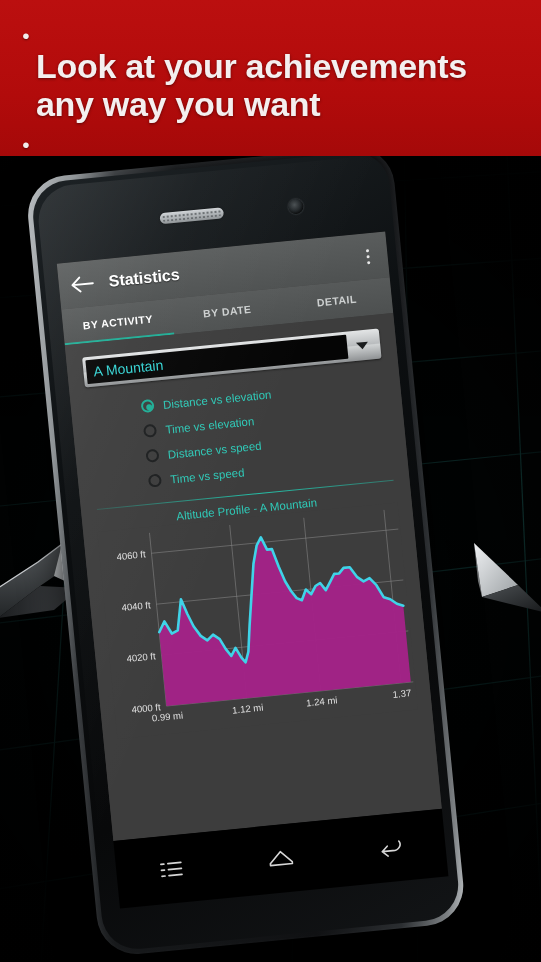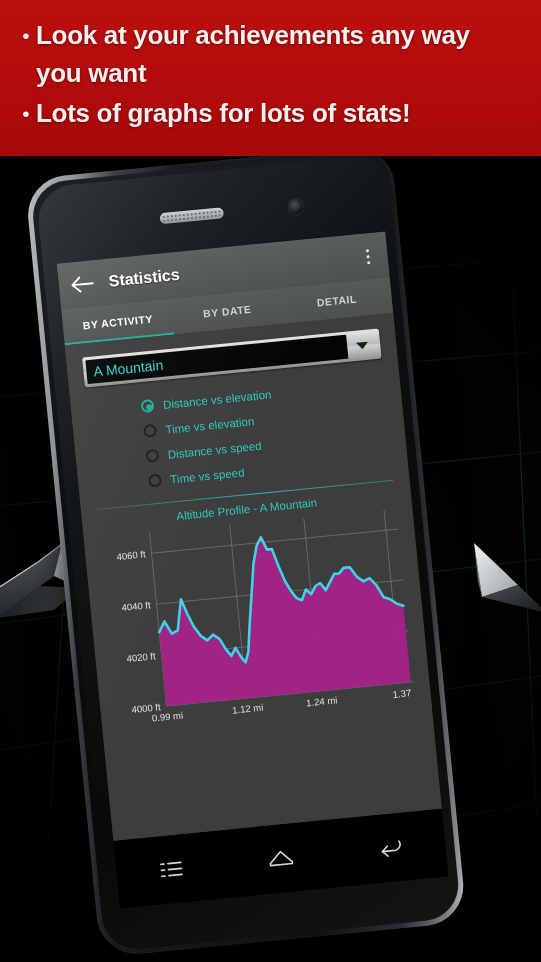--- a/index.html
+++ b/index.html
@@ -18,22 +18,22 @@
     background-image: linear-gradient(180deg,#bb0f0f 0%, #b20b0b 60%, #a50909 100%);
     padding: 16px 20px 0 16px;
     z-index: 40;
   }
   .bullet-row { display: flex; align-items: flex-start; margin-bottom: 2px; }
   .bullet-dot {
     color: #f2eded; font-size: 21px; line-height: 40px; width: 20px;
     flex: 0 0 20px; text-align: center; text-shadow: 0 1px 2px rgba(0,0,0,.45);
   }
   .bullet-text {
-    color: #f4efef; font-size: 26px; font-weight: bold; line-height: 38px;
-    letter-spacing: -0.3px; text-shadow: 0 1px 3px rgba(0,0,0,.45);
+    color: #f4efef; font-size: 34px; font-weight: bold; line-height: 38px;
+    letter-spacing: -0.3px; text-shadow: 0 1px 3px rgba(0,0,0,.45); margin-top: 31px;
   }
 
   
   .bg {
     position: absolute; left: 0; top: 150px; width: 541px; height: 812px;
     background: #020404;
     overflow: hidden;
   }
   .bg-grid { position: absolute; inset: 0; }
   .bg-vignette {
@@ -372,17 +372,16 @@
     </div>
   </div>
 
   <div class="banner">
     <div class="bullet-row">
       <span class="bullet-dot">•</span>
       <span class="bullet-text">Look at your achievements any way you want</span>
     </div>
     <div class="bullet-row">
       <span class="bullet-dot">•</span>
-      <span class="bullet-text">Lots of graphs for lots of stats!</span>
     </div>
   </div>
 
 </div>
 
 </body></html>

